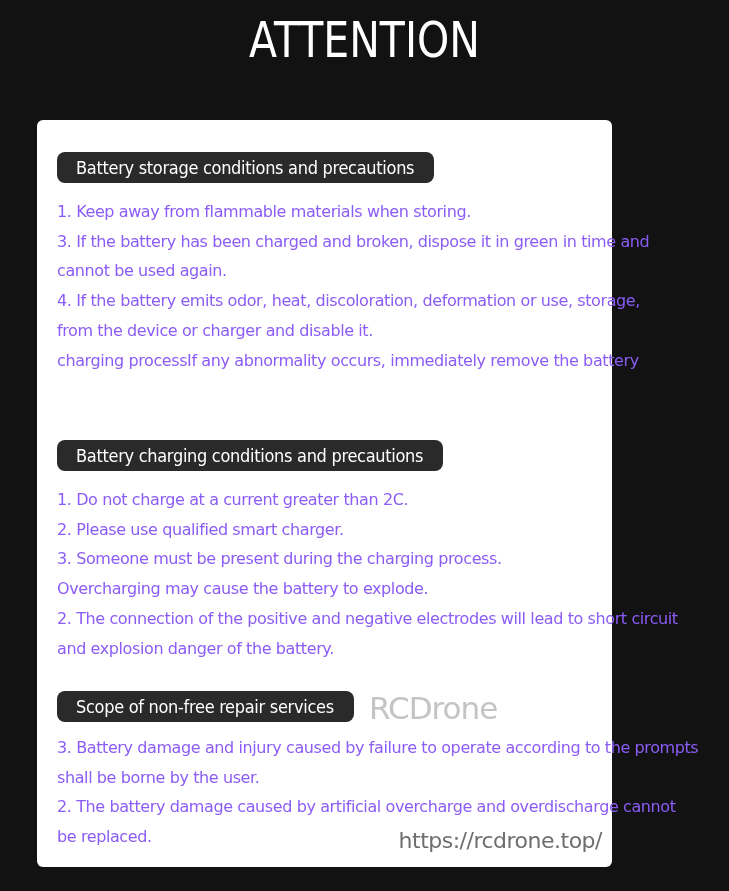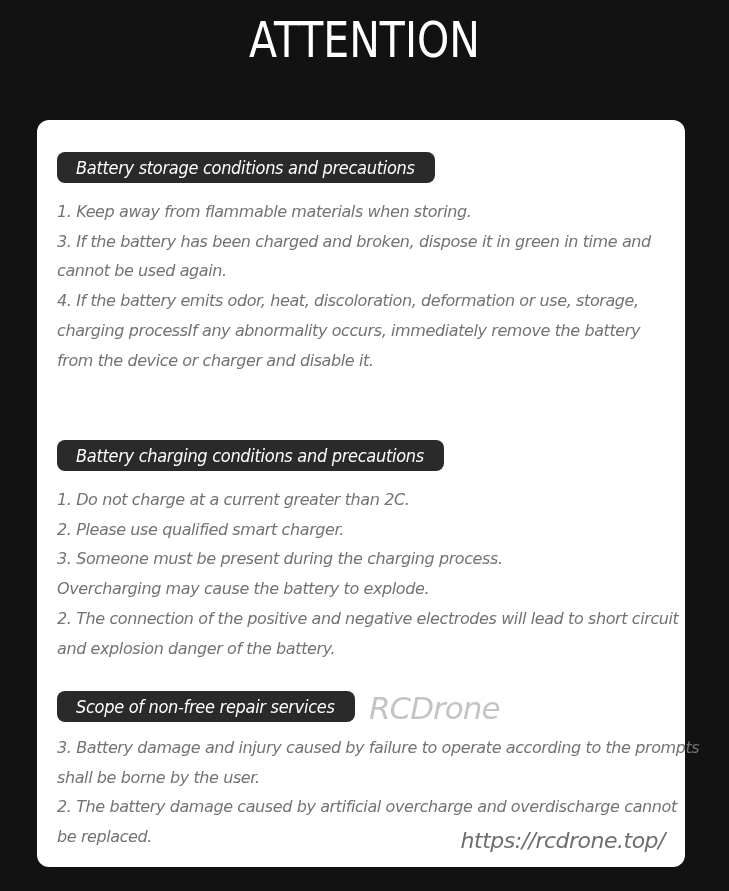--- a/index.html
+++ b/index.html
@@ -17,80 +17,79 @@
       font-family: "DejaVu Sans", sans-serif;
       font-weight: normal;
       font-size: 50px;
       letter-spacing: 0px;
       transform: scaleX(0.82);
       transform-origin: center;
       line-height: 60px;
     }
     .card {
       position: absolute; left: 37px; top: 120px;
-      width: 648px; height: 747px;
+      width: 575px; height: 747px;
       background: #ffffff;
-      border-radius: 12px;
-      font-style: italic;
+      border-radius: 6px;
     }
     .section { position: absolute; left: 20px; width: 630px; }
     .pill {
       display: inline-block;
       background: #2a2a2a;
       color: #ffffff;
       border-radius: 8px;
       font-size: 18px;
       line-height: 31px;
       height: 31px;
       padding: 0 20px 0 19px;
       white-space: nowrap;
       font-family: "DejaVu Sans Condensed", "DejaVu Sans", sans-serif;
       font-stretch: condensed;
       letter-spacing: -0.3px;
     }
     .items { margin-top: 14px; }
     .line {
-      color: #737373;
+      color: #8b5cf6;
       font-size: 16px;
       line-height: 29.7px;
       white-space: nowrap;
       letter-spacing: -0.4px;
       font-family: "DejaVu Sans", sans-serif;
     }
     .watermark {
       position: absolute; left: 332px; top: 570px;
       color: #c4c4c4;
       font-size: 31px;
       font-family: "DejaVu Sans", sans-serif;
       letter-spacing: -1px;
     }
     .url {
-      position: absolute; right: 20px; top: 708px;
+      position: absolute; right: 10px; top: 708px;
       color: #6e6e6e;
       font-size: 22px;
       font-family: "DejaVu Sans", sans-serif;
       letter-spacing: -0.5px;
     }
   </style>
 </head>
 <body>
 
 <div class="title">ATTENTION</div>
 
 <div class="card">
 
   <div class="section" style="top:32px;">
     <div class="pill">Battery storage conditions and precautions</div>
     <div class="items">
       <div class="line">1. Keep away from flammable materials when storing.</div>
       <div class="line">3. If the battery has been charged and broken, dispose it in green in time and</div>
       <div class="line">cannot be used again.</div>
       <div class="line">4. If the battery emits odor, heat, discoloration, deformation or use, storage,</div>
+      <div class="line">from the device or charger and disable it.</div>
       <div class="line">charging processIf any abnormality occurs, immediately remove the battery</div>
-      <div class="line">from the device or charger and disable it.</div>
     </div>
   </div>
 
   <div class="section" style="top:320px;">
     <div class="pill">Battery charging conditions and precautions</div>
     <div class="items">
       <div class="line">1. Do not charge at a current greater than 2C.</div>
       <div class="line">2. Please use qualified smart charger.</div>
       <div class="line">3. Someone must be present during the charging process.</div>
       <div class="line">Overcharging may cause the battery to explode.</div>

